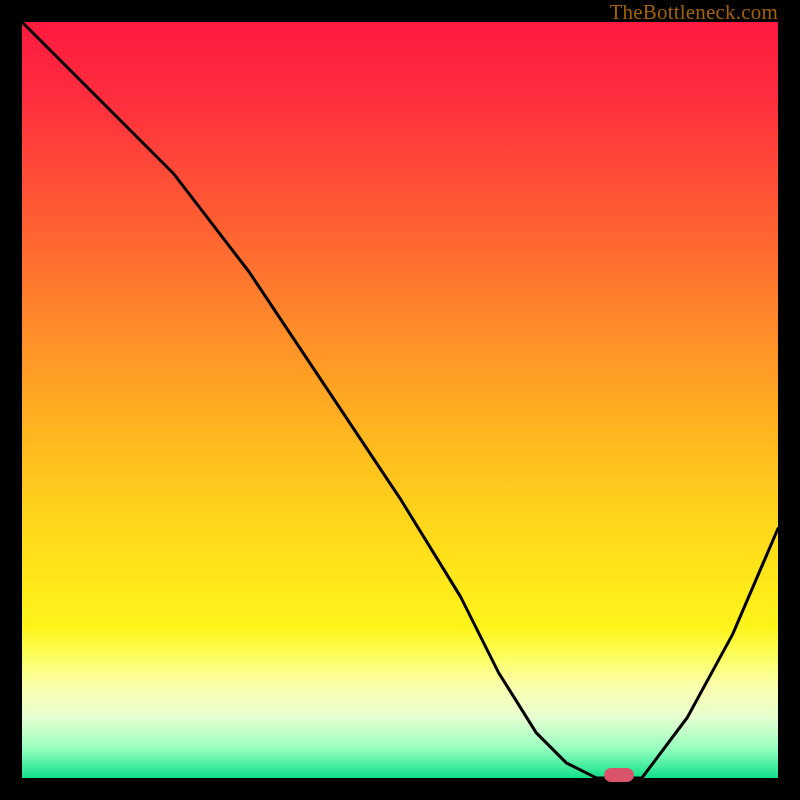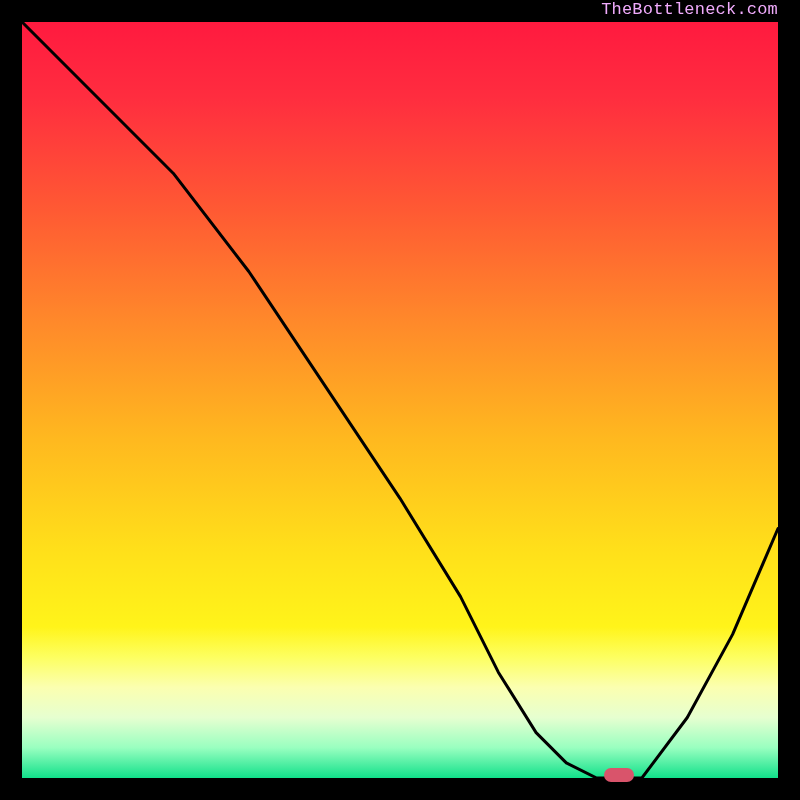--- a/index.html
+++ b/index.html
@@ -22,23 +22,23 @@
     position: absolute;
     left: 0;
     top: 0;
     width: 756px;
     height: 756px;
   }
   .watermark {
     position: absolute;
     top: 0px;
     right: 22px;
-    font-family: Liberation Mono, monospace;
-    font-size: 17px;
-    color: #f0abfc;
+    font-family: Liberation Serif, serif;
+    font-size: 21px;
+    color: #a16207;
     letter-spacing: 0.2px;
   }
   .marker {
     position: absolute;
     width: 30px;
     height: 14px;
     background: #d9546b;
     border-radius: 7px;
   }
 </style>

